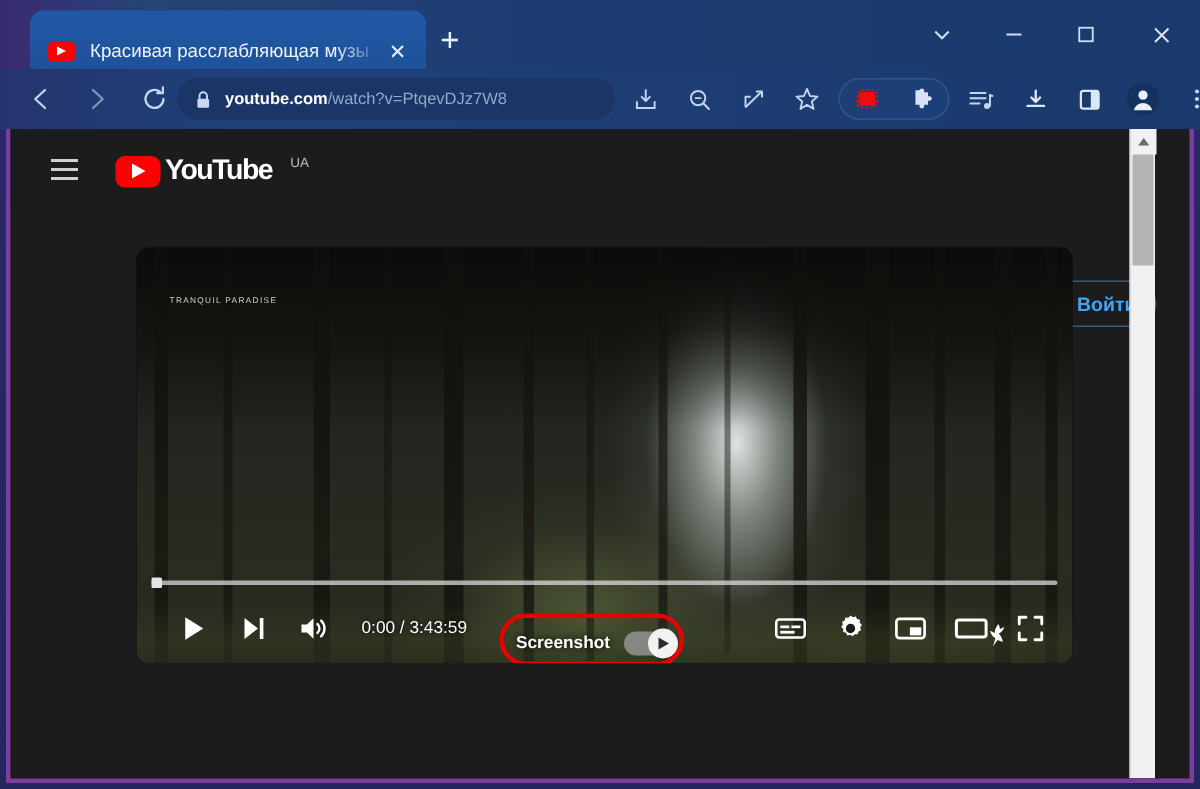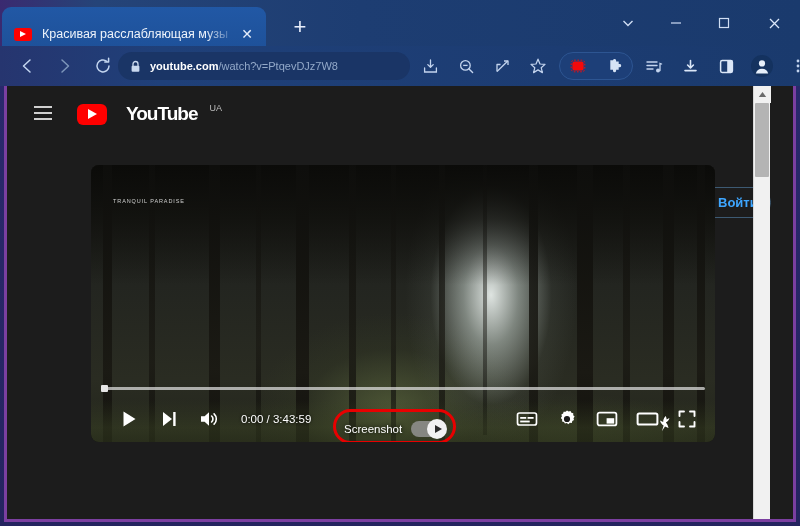--- a/index.html
+++ b/index.html
@@ -24,21 +24,21 @@
     width: 800px; height: 46px;
     background: #1b3a6b;
     background: linear-gradient(180deg,#203f72 0%,#1d3c6f 100%);
   }
   .titlebar-grad {
     position:absolute; left:0; top:0; width:800px; height:46px;
     background: linear-gradient(90deg,#3a2a70 0%, #254478 12%, #1d3d72 45%, #1a3a6d 100%);
   }
 
   .tab {
-    position: absolute; left: 2px; top: 7px;
+    position: absolute; left: 20px; top: 7px;
     width: 264px; height: 54px;
     background: #1f5199;
     background: linear-gradient(180deg,#2158a5 0%,#1d4f96 100%);
     border-radius: 9px 9px 0 0;
     display: flex; align-items: center;
     padding: 0 8px 0 12px;
     overflow: hidden;
   }
   .tab-fav {
     width: 18px; height: 13px; border-radius: 3px;
@@ -153,21 +153,21 @@
     position: relative; margin-top: 2px;
   }
   .yt-logo-mark::after {
     content: ""; position: absolute; left: 11px; top: 5.5px;
     border-left: 9px solid #fff;
     border-top: 5px solid transparent;
     border-bottom: 5px solid transparent;
   }
   .yt-logo-text {
     color: #fff; font-size: 19px; font-weight: bold;
-    letter-spacing: -1px; margin-left: 19px; margin-top: 1px;
+    letter-spacing: -1px; margin-left: 3px; margin-top: 1px;
   }
   .yt-sup { color: #bdbdbd; font-size: 9px; margin-left: 12px; margin-top: 1px; }
 
   .yt-search {
     position: absolute; left: 243px; top: 101px;
     width: 200px; height: 31px;
     background: #121212;
     border: 1px solid #303030;
     border-radius: 16px 0 0 16px;
     display: flex; align-items: center; padding-left: 15px;
@@ -270,21 +270,21 @@
   .ctrl.play { margin-left: 18px; }
   .time {
     color: #fff; font-size: 11.5px; margin-left: 12px; white-space: nowrap;
     text-shadow: 0 0 3px rgba(0,0,0,0.9);
   }
   .screenshot-box {
     position: absolute; left: 253px; bottom: 5px;
     display: flex; align-items: center; gap: 9px;
   }
   .ss-label {
-    color: #fff; font-size: 11.5px; font-weight: normal;
+    color: #fff; font-size: 11.5px; font-weight: bold;
     text-shadow: 0 0 4px rgba(0,0,0,0.95);
   }
   .ss-toggle {
     width: 34px; height: 16px;
     background: rgba(150,150,150,0.82);
     border-radius: 9px; position: relative;
   }
   .ss-knob {
     position: absolute; right: -2px; top: -2px;
     width: 20px; height: 20px; border-radius: 50%;

